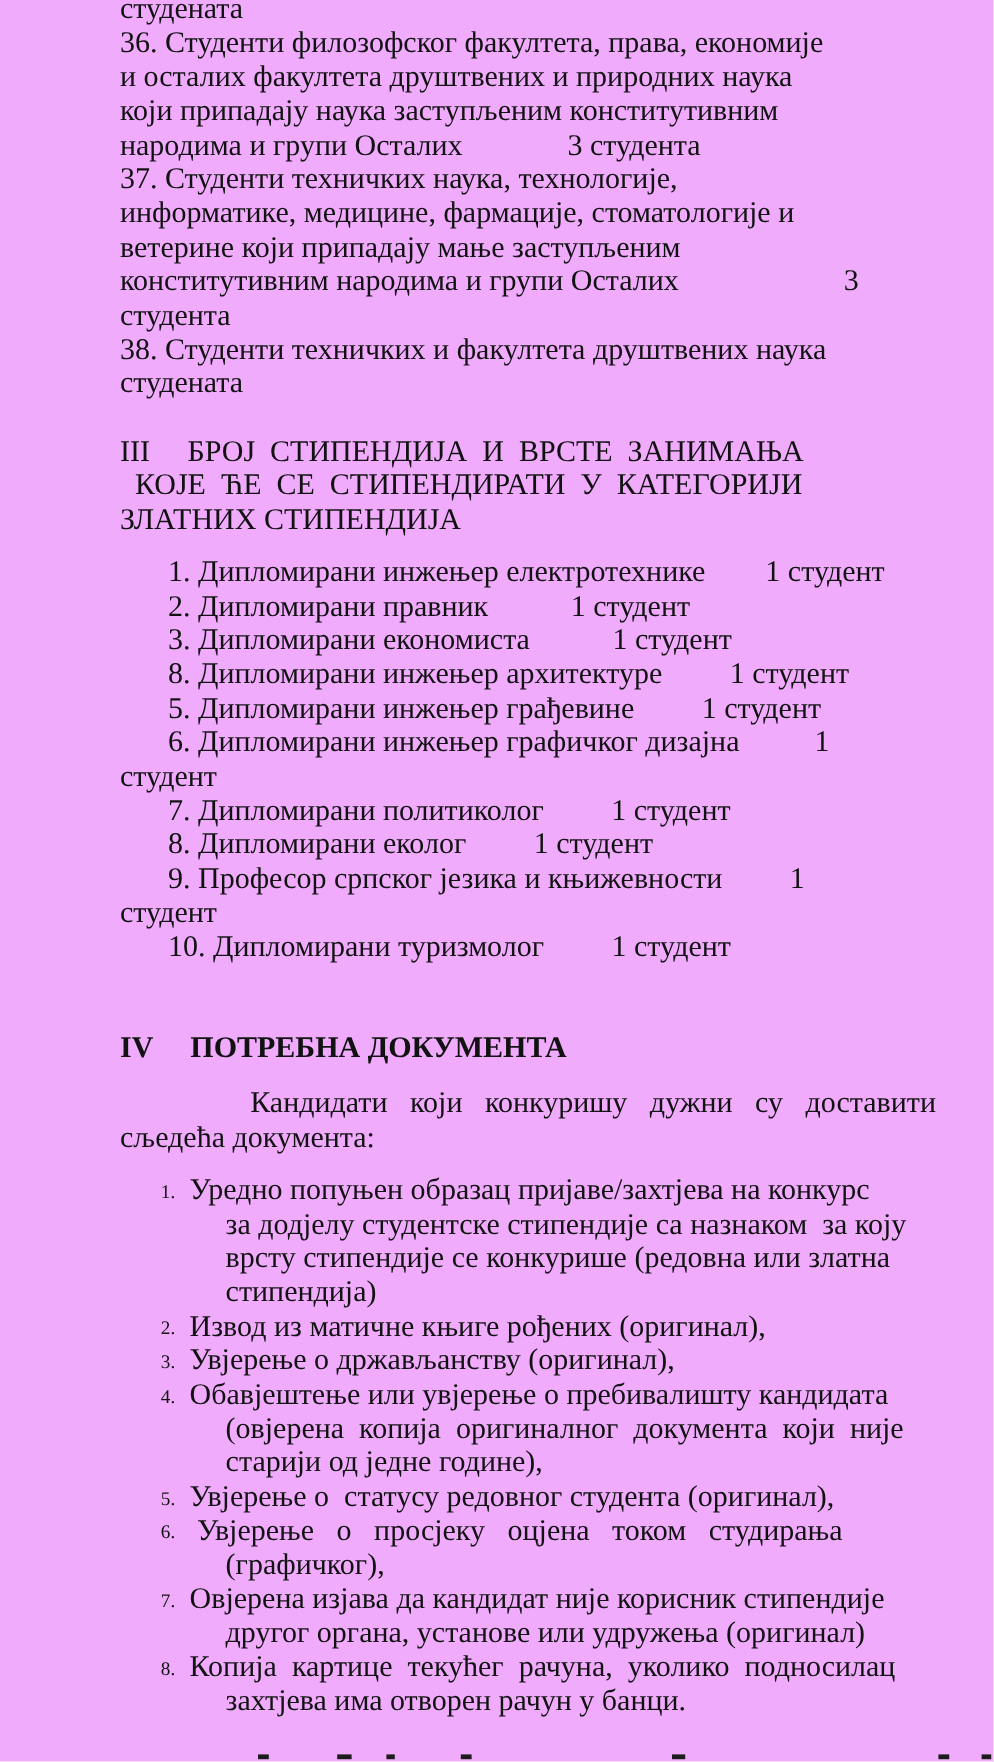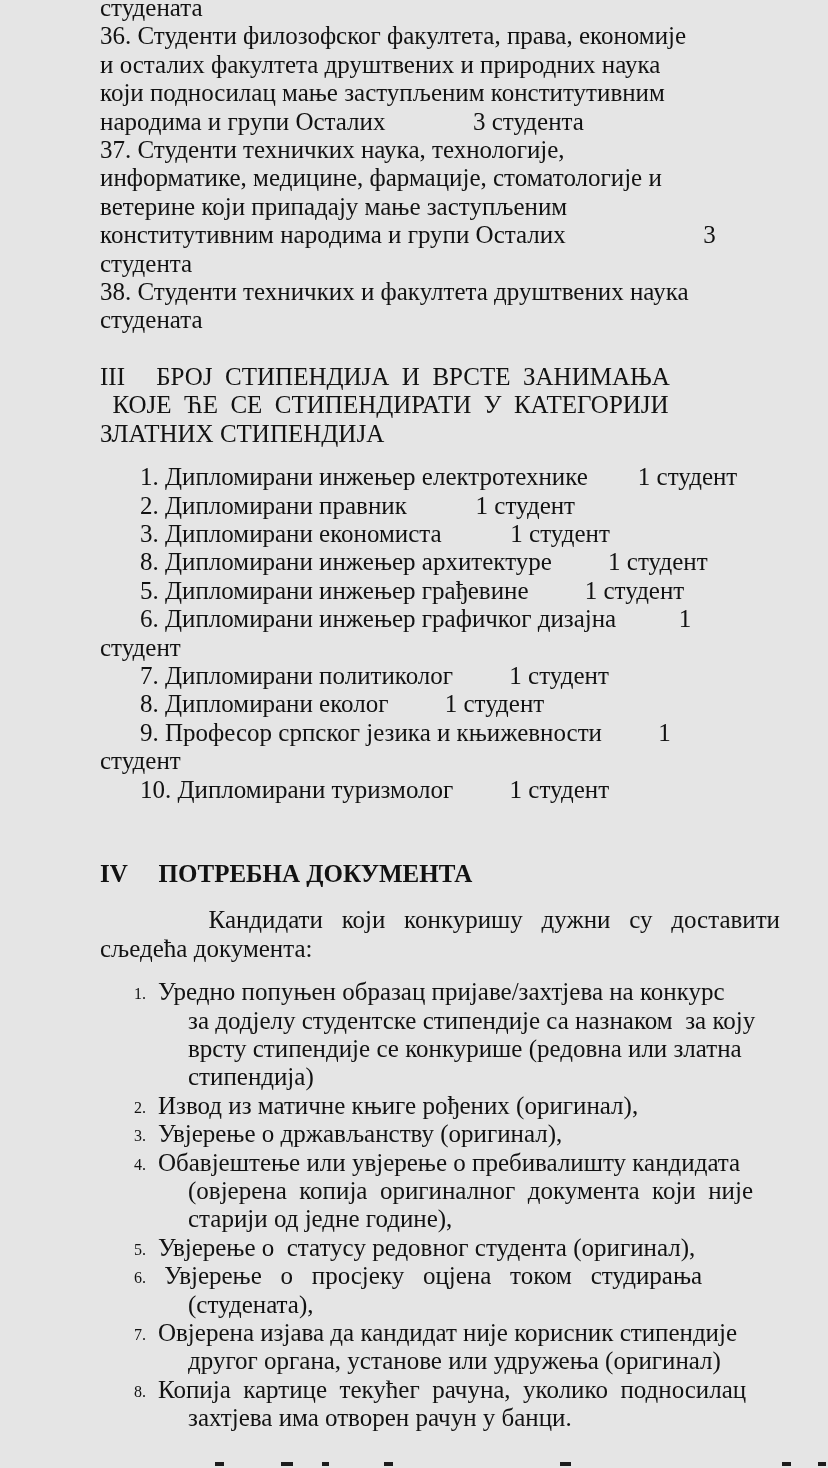--- a/index.html
+++ b/index.html
@@ -1,20 +1,20 @@
 <!DOCTYPE html>
 <html><head>
 <meta charset="utf-8">
 <style>
   html,body { margin:0; padding:0; background:#ffffff; }
   .page {
     position:relative;
     width:828px;
     height:1468px;
-    background:#e5e5e5;
+    background:#f0abfc;
     overflow:hidden;
   }
   .doc {
     position:absolute;
     left:100px;
     top:0;
     width:680px;
     color:#121212;
     font-family:"Liberation Serif","DejaVu Serif",serif;
     font-size:25px;
@@ -53,21 +53,21 @@
 </style>
 </head>
 <body>
 
 <div class="page">
   <div class="doc">
       <div class="block block-body-a">
         <div class="ln"><span>студената</span></div>
         <div class="ln"><span>36. Студенти филозофског факултета, права, економије</span></div>
         <div class="ln"><span>и осталих факултета друштвених и природних наука</span></div>
-        <div class="ln"><span>који подносилац мање заступљеним конститутивним</span></div>
+        <div class="ln"><span>који припадају наука заступљеним конститутивним</span></div>
         <div class="ln"><span>народима и групи Осталих              3 студента</span></div>
         <div class="ln"><span>37. Студенти техничких наука, технологије,</span></div>
         <div class="ln"><span>информатике, медицине, фармације, стоматологије и</span></div>
         <div class="ln"><span>ветерине који припадају мање заступљеним</span></div>
         <div class="ln"><span>конститутивним народима и групи Осталих                      3</span></div>
         <div class="ln"><span>студента</span></div>
         <div class="ln"><span>38. Студенти техничких и факултета друштвених наука</span></div>
         <div class="ln"><span>студената</span></div>
       </div>
       <div class="block block-h3">
@@ -101,21 +101,21 @@
         <div class="ln dcont"><span>за додјелу студентске стипендије са назнаком  за коју</span></div>
         <div class="ln dcont"><span>врсту стипендије се конкурише (редовна или златна</span></div>
         <div class="ln dcont"><span>стипендија)</span></div>
         <div class="ln dnum"><span class="num">2.</span><span>Извод из матичне књиге рођених (оригинал),</span></div>
         <div class="ln dnum"><span class="num">3.</span><span>Увјерење о држављанству (оригинал),</span></div>
         <div class="ln dnum"><span class="num">4.</span><span>Обавјештење или увјерење о пребивалишту кандидата</span></div>
         <div class="ln dcont"><span>(овјерена  копија  оригиналног  документа  који  није</span></div>
         <div class="ln dcont"><span>старији од једне године),</span></div>
         <div class="ln dnum"><span class="num">5.</span><span>Увјерење о  статусу редовног студента (оригинал),</span></div>
         <div class="ln dnum"><span class="num">6.</span><span> Увјерење   о   просјеку   оцјена   током   студирања</span></div>
-        <div class="ln dcont"><span>(студената),</span></div>
+        <div class="ln dcont"><span>(графичког),</span></div>
         <div class="ln dnum"><span class="num">7.</span><span>Овјерена изјава да кандидат није корисник стипендије</span></div>
         <div class="ln dcont"><span>другог органа, установе или удружења (оригинал)</span></div>
         <div class="ln dnum"><span class="num">8.</span><span>Копија  картице  текућег  рачуна,  уколико  подносилац</span></div>
         <div class="ln dcont"><span>захтјева има отворен рачун у банци.</span></div>
       </div>
     </div>
   <div class="bmarks">
     <i class="m1"></i>
       <i class="m2"></i>
       <i class="m3"></i>

